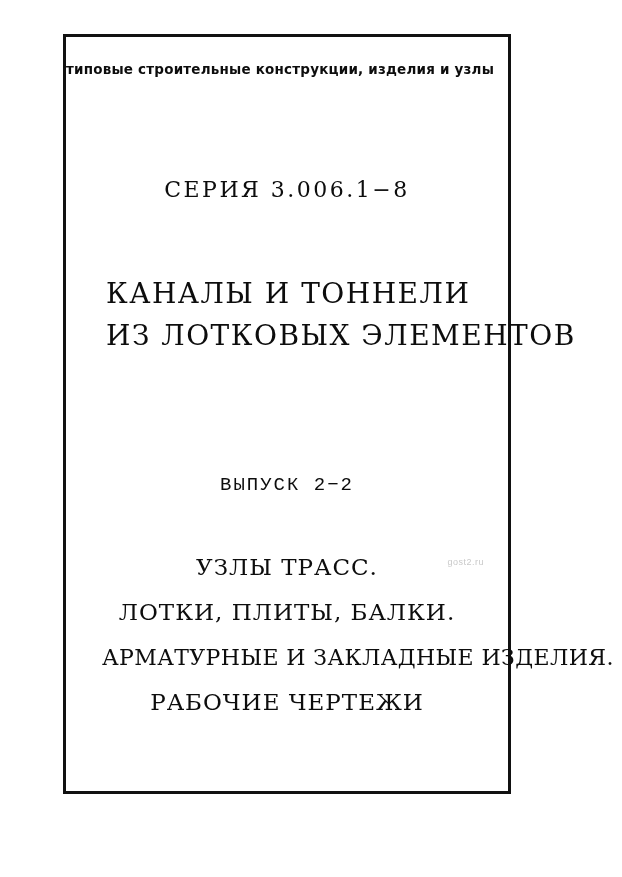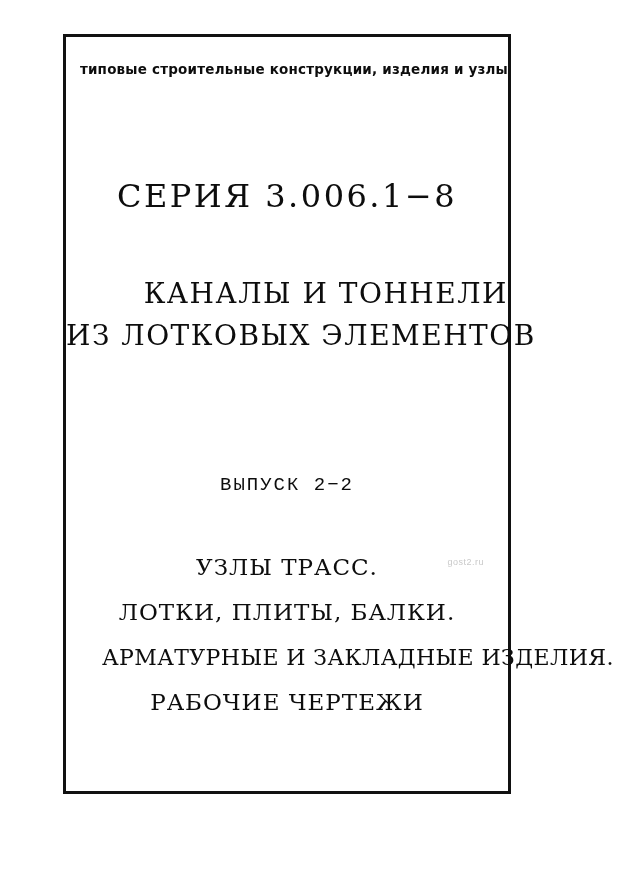--- a/index.html
+++ b/index.html
@@ -28,45 +28,46 @@
     height: 760px;
     border: 3px solid #111111;
     background: #ffffff;
     box-sizing: border-box;
   }
   .header-line {
     position: absolute;
     top: 24px;
     left: 0;
     width: 100%;
-    text-align: right;
+    text-align: left;
     font-family: "DejaVu Sans", sans-serif;
     font-weight: bold;
     font-size: 13.5px;
     letter-spacing: 0.2px;
     color: #0d0d0d;
     white-space: nowrap;
   }
   .series {
     position: absolute;
     top: 140px;
     left: 0;
     width: 100%;
     text-align: center;
     font-family: "DejaVu Serif", serif;
-    font-size: 32px;
+    font-size: 22px;
     letter-spacing: 2.5px;
     color: #0d0d0d;
   }
   .title-block {
     position: absolute;
     top: 236px;
     left: 0;
     width: 100%;
-    text-align: right;
+    text-align: left;
+    padding-left: 40px;
   }
   .title-line {
     font-family: "DejaVu Serif", serif;
     font-size: 28px;
     letter-spacing: 1.5px;
     line-height: 42px;
     color: #0d0d0d;
     white-space: nowrap;
   }
   .issue {

